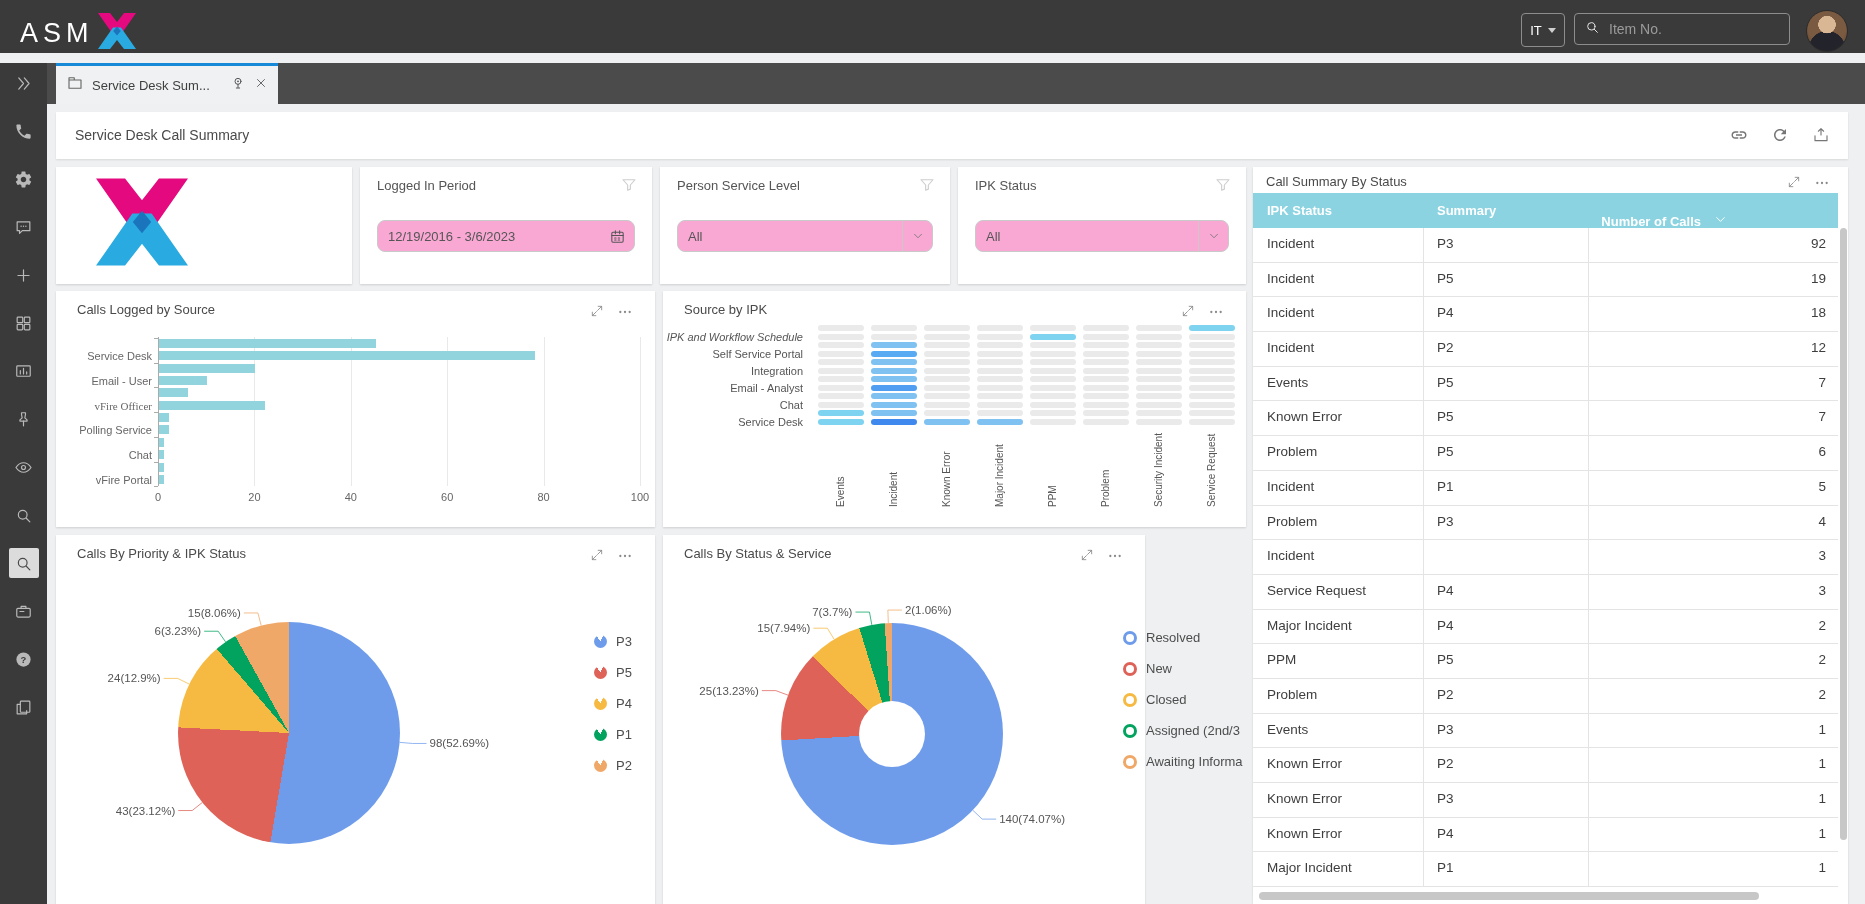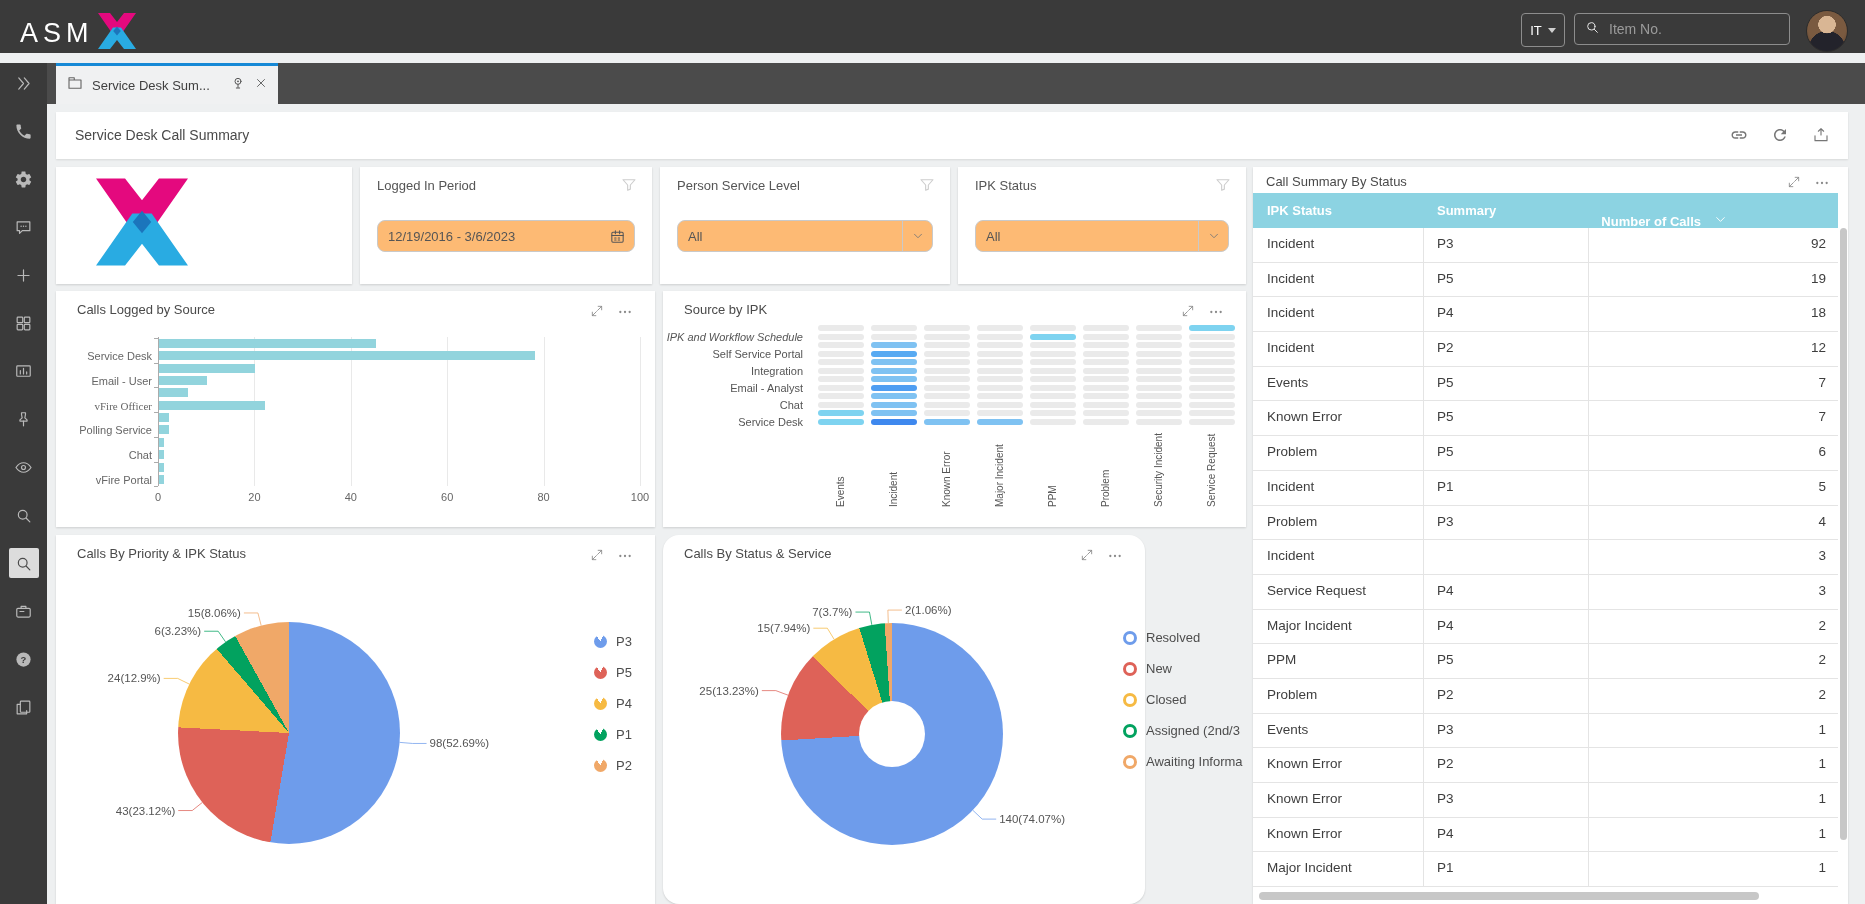--- a/index.html
+++ b/index.html
@@ -34,21 +34,21 @@
   .ph-icons{position:absolute;right:18px;top:14px;display:flex;gap:23px;color:#767676;}
   .ph-icons span{cursor:pointer;}
   
   .card{position:absolute;background:#fff;box-shadow:0 1px 2px rgba(0,0,0,.14);}
   .card-title{position:absolute;left:21px;top:11px;font-size:13px;color:#4a4a4a;}
   .card-tools{position:absolute;right:22px;top:13px;display:flex;gap:13px;color:#8a8a8a;}
   .card-tools span{cursor:pointer;}
   
   .f-label{position:absolute;left:17px;top:11px;font-size:13px;color:#555;}
   .f-funnel{position:absolute;right:14px;top:9px;color:#cdcdcd;cursor:pointer;}
-  .f-input{position:absolute;left:17px;right:17px;top:53px;height:30px;border:1px solid #c9c9c9;border-radius:8px;display:flex;align-items:center;font-size:13px;color:#555;cursor:pointer;background:#fdba74;}
+  .f-input{position:absolute;left:17px;right:17px;top:53px;height:30px;border:1px solid #c9c9c9;border-radius:8px;display:flex;align-items:center;font-size:13px;color:#555;cursor:pointer;background:#f9a8d4;}
   .f-input .val{flex:1;padding:0 10px;white-space:nowrap;overflow:hidden;}
   .f-input .cal{padding:0 8px;color:#555;display:flex;align-items:center;}
   .f-input .chev{width:29px;align-self:stretch;border-left:1px solid #c9c9c9;display:flex;align-items:center;justify-content:center;color:#777;}
   
   .brand{display:flex;align-items:center;height:100%;padding-left:24px;box-sizing:border-box;}
   .brand-name{font-size:50px;color:#58595b;letter-spacing:1px;line-height:48px;}
   .brand-tag{font-size:11.5px;color:#58595b;letter-spacing:5.2px;margin-top:7px;white-space:nowrap;}
   
   .grid-v{position:absolute;width:1px;background:#e9e9e9;}
   .axis-v{position:absolute;width:1px;background:#ababab;}
@@ -540,21 +540,21 @@
             <span>P1</span>
           </div>
           <div class="li" style="left:538px;top:223px;">
             <span class="lmark" style="background:conic-gradient(from 25deg, #f0a868 0 300deg, #fff 300deg 360deg);"></span>
             <span>P2</span>
           </div>
         </div>
       </div>
   </div>
 
-  <div class="card" style="left:663px;top:535px;width:482px;height:369px;border-radius:16px;">
+  <div class="card" style="left:663px;top:535px;width:482px;height:369px;">
     <div class="card-title">Calls By Status &amp; Service</div>
     <div class="card-tools">
       <span><svg width="14" height="14" viewBox="0 0 24 24" fill="none" stroke="currentColor" stroke-width="1.5" stroke-linecap="round" stroke-linejoin="round">
             <path d="M14 4h6v6M20 4l-7 7M10 20H4v-6M4 20l7-7"></path>
           </svg></span>
       <span><svg width="16" height="16" viewBox="0 0 24 24" fill="none" stroke="currentColor" stroke-width="1.5" stroke-linecap="round" stroke-linejoin="round">
             <circle cx="5" cy="12" r="1.7" fill="currentColor" stroke="none"></circle>
             <circle cx="12" cy="12" r="1.7" fill="currentColor" stroke="none"></circle>
             <circle cx="19" cy="12" r="1.7" fill="currentColor" stroke="none"></circle>
           </svg></span>

